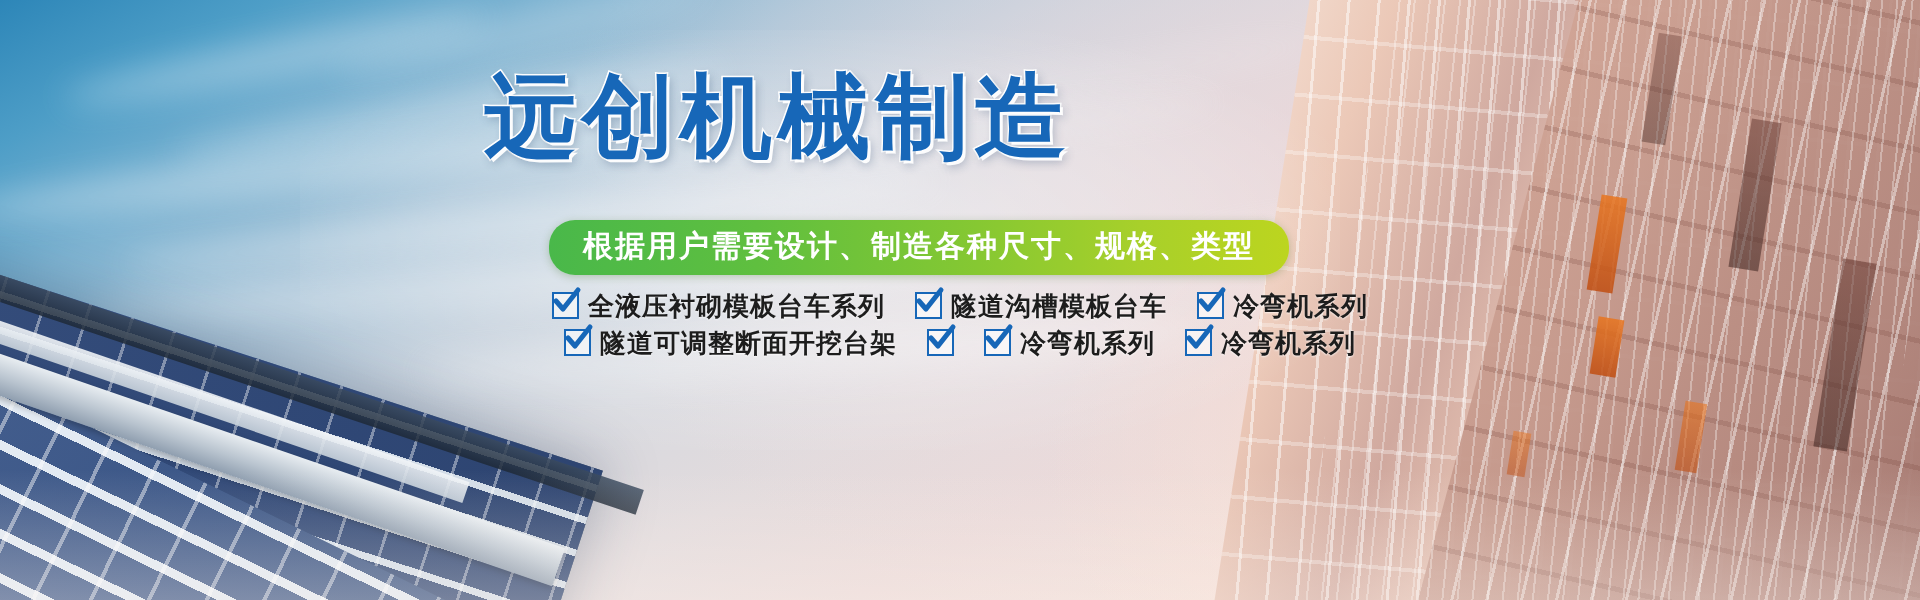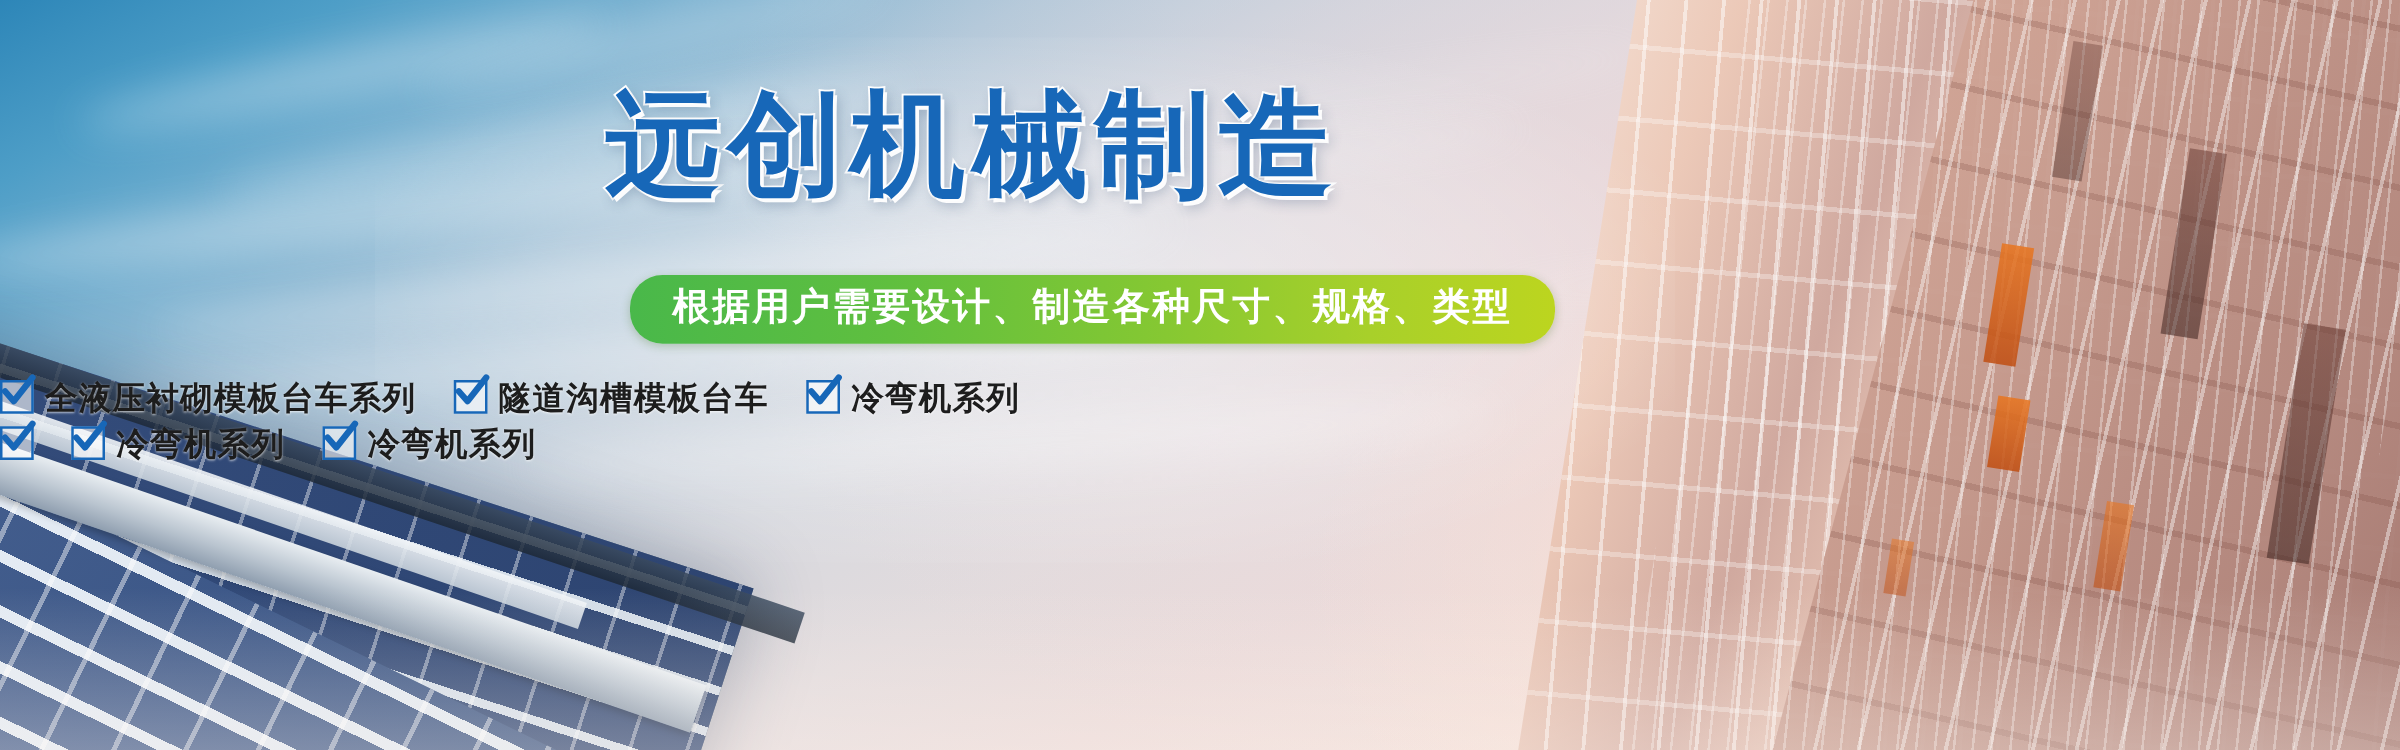--- a/index.html
+++ b/index.html
@@ -171,37 +171,37 @@
     text-shadow:
       0 0 1px #ffffff,
       3px 3px 0 rgba(255,255,255,.95),
       -1px -1px 0 rgba(255,255,255,.9),
       4px 5px 10px rgba(40,70,110,.30);
     white-space:nowrap;
   }
 
   .subbar-wrap{
     position:absolute;left:0;top:220px;width:1748px;
-    display:flex;justify-content:center;
+    display:flex;justify-content:center;padding-left:45px;
   }
   .subbar{
     display:inline-block;
     padding:8px 34px 10px;
     border-radius:26px;
     background:linear-gradient(90deg,#49b84a 0%,#5fbf3f 28%,#86c832 58%,#a8d02a 80%,#bcd51f 100%);
     color:#ffffff;
     font-size:30px;line-height:1.22;font-weight:bold;
     letter-spacing:2px;
     white-space:nowrap;
     box-shadow:0 2px 8px rgba(60,110,30,.28);
   }
 
   .features{
-    position:absolute;left:0;top:304px;width:1920px;
-    display:flex;flex-direction:column;align-items:flex-start;gap:10px;
+    position:absolute;left:0;top:292px;width:1920px;
+    display:flex;flex-direction:column;align-items:center;gap:10px;
   }
   .frow{display:flex;align-items:center;justify-content:center;gap:30px;white-space:nowrap;}
   .fitem{display:flex;align-items:center;gap:9px;}
   .fbox{
     width:23px;height:23px;flex:0 0 23px;position:relative;
     border:2px solid #1767b8;background:rgba(255,255,255,.60);
   }
   .fbox svg{position:absolute;left:-4px;top:-8px;width:32px;height:32px;}
   .flabel{
     font-size:26px;line-height:1;font-weight:bold;color:#1d1d1d;
@@ -283,20 +283,28 @@
         </div>
       </div>
 
       <div class="frow">
         <div class="fitem">
           <span class="fbox">
             <svg viewBox="0 0 32 32">
                 <path d="M6 15 L13 23 L28 4" fill="none" stroke="#1767b8" stroke-width="5" stroke-linecap="round" stroke-linejoin="round"></path>
               </svg>
           </span>
+          <span class="flabel">隧道可调整断面开挖台架</span>
+        </div>
+        <div class="fitem">
+          <span class="fbox">
+            <svg viewBox="0 0 32 32">
+                <path d="M6 15 L13 23 L28 4" fill="none" stroke="#1767b8" stroke-width="5" stroke-linecap="round" stroke-linejoin="round"></path>
+              </svg>
+          </span>
         </div>
         <div class="fitem">
           <span class="fbox">
             <svg viewBox="0 0 32 32">
                 <path d="M6 15 L13 23 L28 4" fill="none" stroke="#1767b8" stroke-width="5" stroke-linecap="round" stroke-linejoin="round"></path>
               </svg>
           </span>
           <span class="flabel">冷弯机系列</span>
         </div>
         <div class="fitem">

